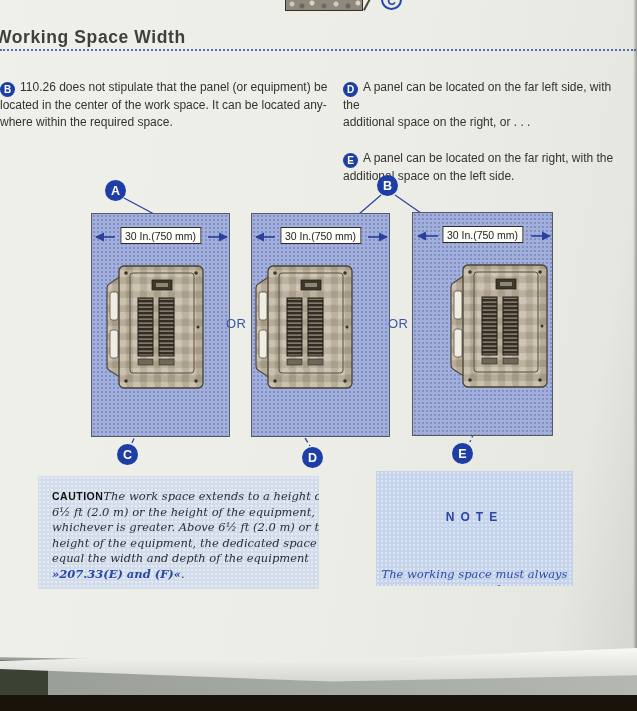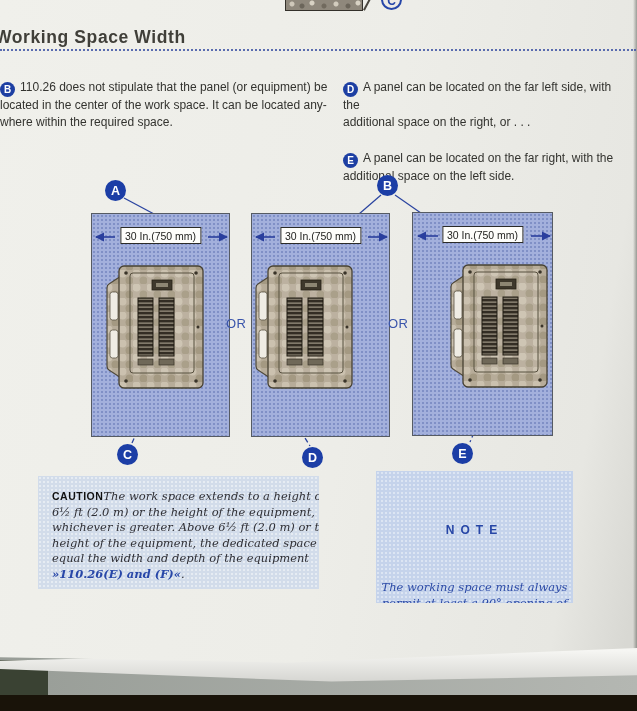--- a/index.html
+++ b/index.html
@@ -74,23 +74,23 @@
   .co-c{left:117px;top:274px;} .co-d{left:302px;top:277px;} .co-e{left:452px;top:273px;}
   
   .cbox{position:absolute;box-sizing:border-box;overflow:hidden;white-space:pre;}
   .caution-box{left:38px;top:476px;width:281px;height:113px;background:#d2dcea;
                background-image:radial-gradient(rgba(255,255,255,.45) 1px,transparent 1.3px);
                background-size:4px 4px;padding:13px 14px 0;
                font-family:"DejaVu Serif",serif;font-style:italic;font-size:11.5px;
                line-height:15.6px;color:#2e2e34;}
   .caution-label{font-family:"Liberation Sans",sans-serif;font-style:normal;font-weight:bold;
                  font-size:10.5px;letter-spacing:.5px;color:#101010;}
-  .note-box{left:376px;top:471px;width:197px;height:132px;background:#c5d3eb;
+  .note-box{left:376px;top:471px;width:197px;height:115px;background:#c5d3eb;
             background-image:radial-gradient(rgba(255,255,255,.4) 1px,transparent 1.3px);
-            background-size:4px 4px;text-align:center;padding-top:16px;}
+            background-size:4px 4px;text-align:center;padding-top:3px;}
   .note-label{font-weight:bold;font-size:12px;letter-spacing:6px;color:#2746a6;}
   .note-body{margin-top:7px;font-family:"DejaVu Serif",serif;font-style:italic;
              font-size:11.5px;line-height:15.5px;color:#2c4aa6;white-space:pre;}
 </style>
 </head>
 <body>
 
 <div class="stage">
   <div class="gray-below"></div>
   <div class="green-corner"></div>
@@ -275,21 +275,21 @@
       <div class="callout co-c">C</div>
       <div class="callout co-d">D</div>
       <div class="callout co-e">E</div>
     </div>
 
     <div class="cbox caution-box"><span class="caution-label">CAUTION</span><span>The work space extends to a height of
 6½ ft (2.0 m) or the height of the equipment,
 whichever is greater. Above 6½ ft (2.0 m) or the
 height of the equipment, the dedicated space must
 equal the width and depth of the equipment
-</span><span class="ref">»110.26(E) and (F)«</span><span>.</span></div>
+</span><span class="ref">»207.33(E) and (F)«</span><span>.</span></div>
 
     <div class="cbox note-box">
       <div class="note-label">NOTE</div>
       <div class="note-body"><span>The working space must always
 permit at least a 90° opening of
 equipment doors or hinged panels
 </span></div>
     </div>
   </div>
 </div>

